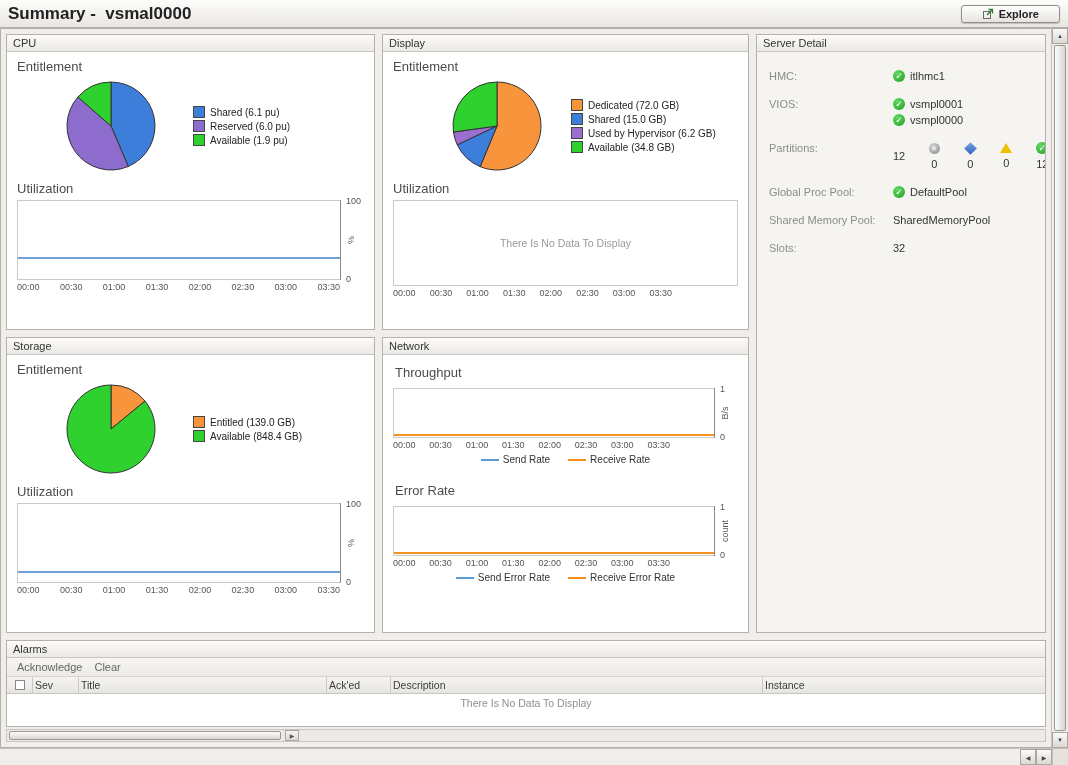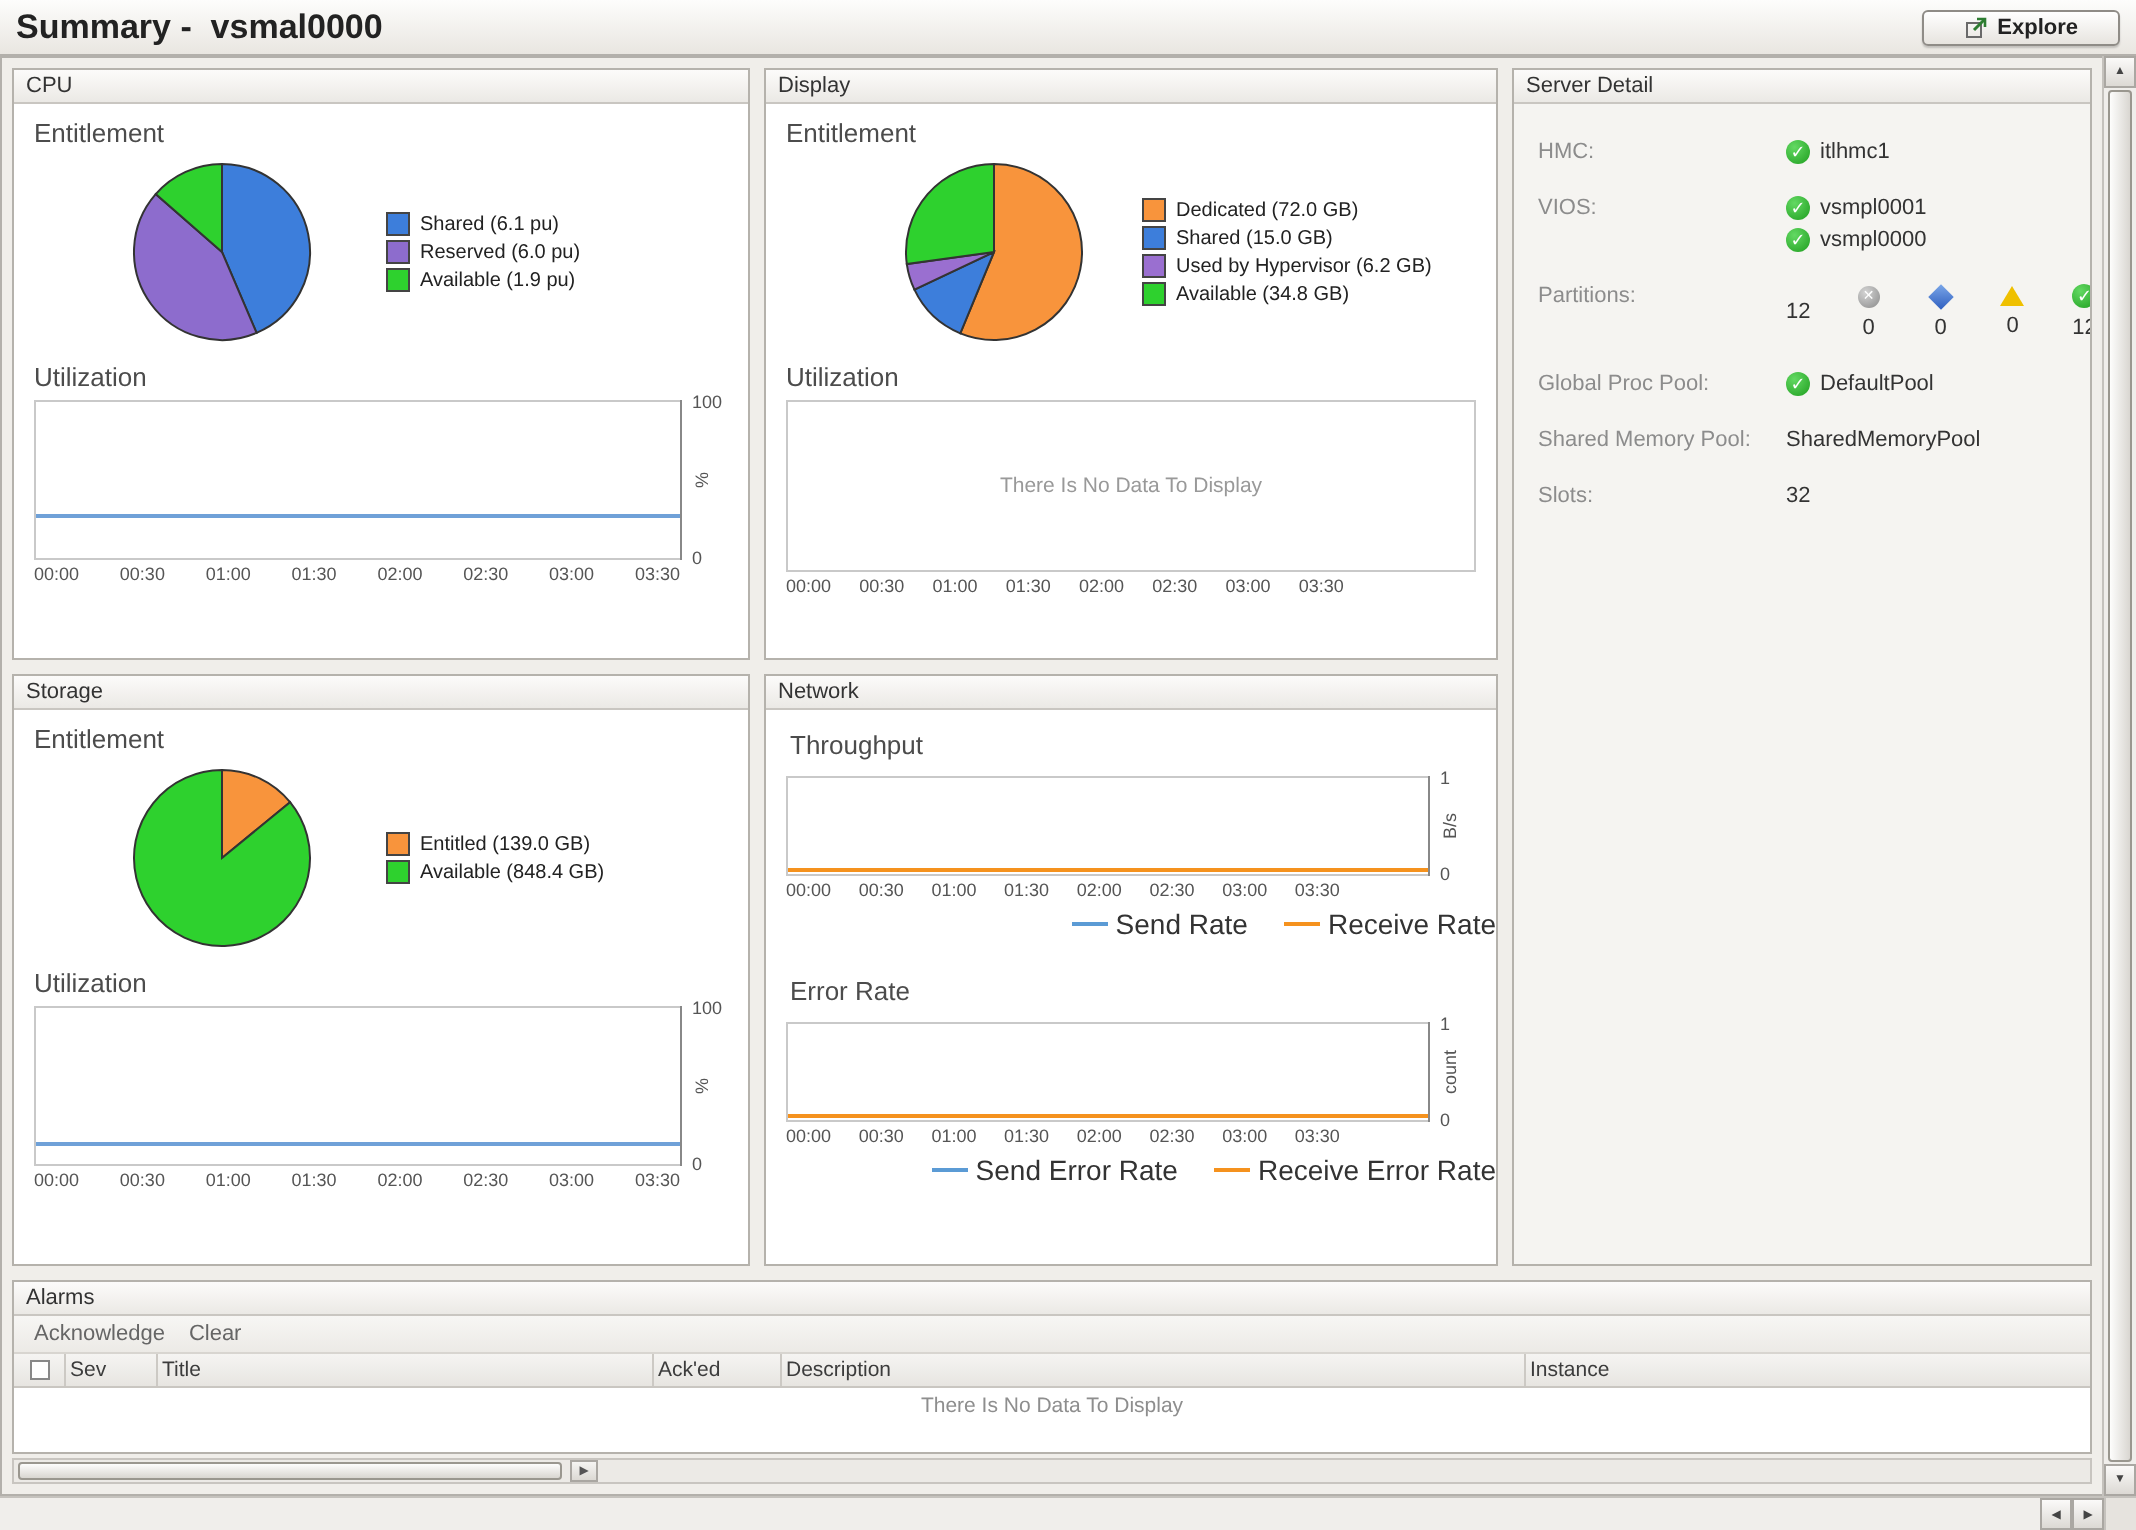--- a/index.html
+++ b/index.html
@@ -44,21 +44,21 @@
   
   .lc-row{display:flex;margin:4px 10px 0 10px}
   .lc-plot{flex:1;position:relative;border:1px solid #c9c9c9;background:#fff}
   .lc-line{position:absolute;left:0;width:100%;height:2px}
   .lc-nodata{position:absolute;inset:0;display:flex;align-items:center;justify-content:center;font-size:10.5px;color:#999}
   .lc-axis{flex:0 0 24px;position:relative;border-left:1px solid #888;margin-left:-1px}
   .ax-top{position:absolute;top:-4px;left:5px;font-size:9px;color:#555}
   .ax-bottom{position:absolute;bottom:-4px;left:5px;font-size:9px;color:#555}
   .ax-unit{position:absolute;top:50%;left:5px;writing-mode:vertical-rl;transform:translateY(-50%) rotate(180deg);font-size:9px;color:#555}
   .lc-xaxis{display:flex;justify-content:space-between;margin:2px 34px 0 10px;font-size:9px;color:#555}
-  .lc-legend{display:flex;justify-content:flex-end;gap:18px;margin-top:4px;font-size:14px;color:#333}
+  .lc-legend{display:flex;justify-content:center;gap:18px;margin-top:4px;font-size:10px;color:#333}
   .lc-leg-item{display:flex;align-items:center;gap:4px}
   .lc-leg-line{width:18px;height:2px;display:inline-block}
 
   
   .sd-row{display:flex;margin-bottom:16px;font-size:11px;align-items:flex-start}
   .sd-label{flex:0 0 124px;color:#8c8c8c}
   .sd-value{color:#333;display:flex;align-items:center;gap:5px}
   .sd-stack{display:flex;flex-direction:column;gap:4px}
   .sd-stack>div{display:flex;align-items:center;gap:5px}
   .sd-link{cursor:pointer}

